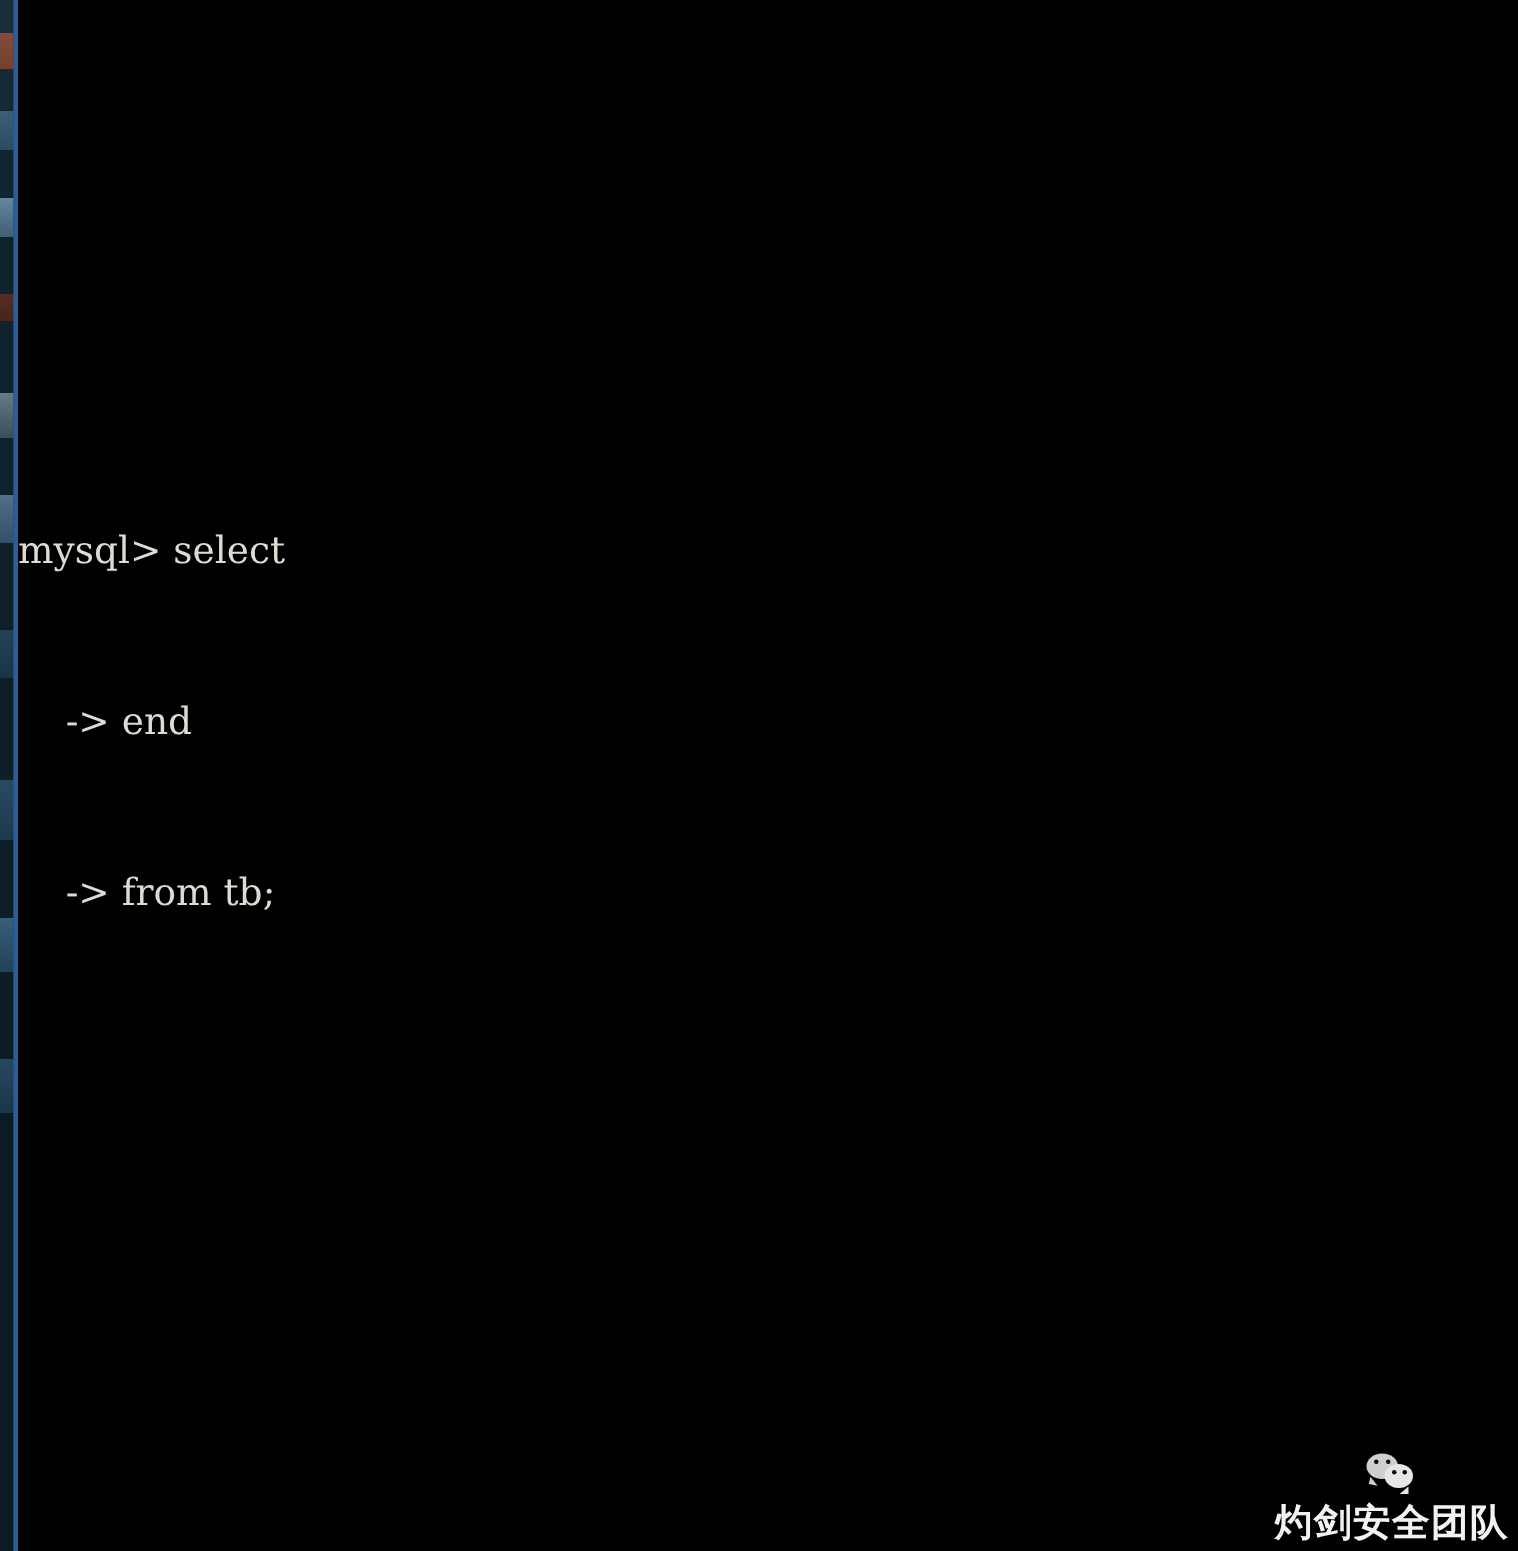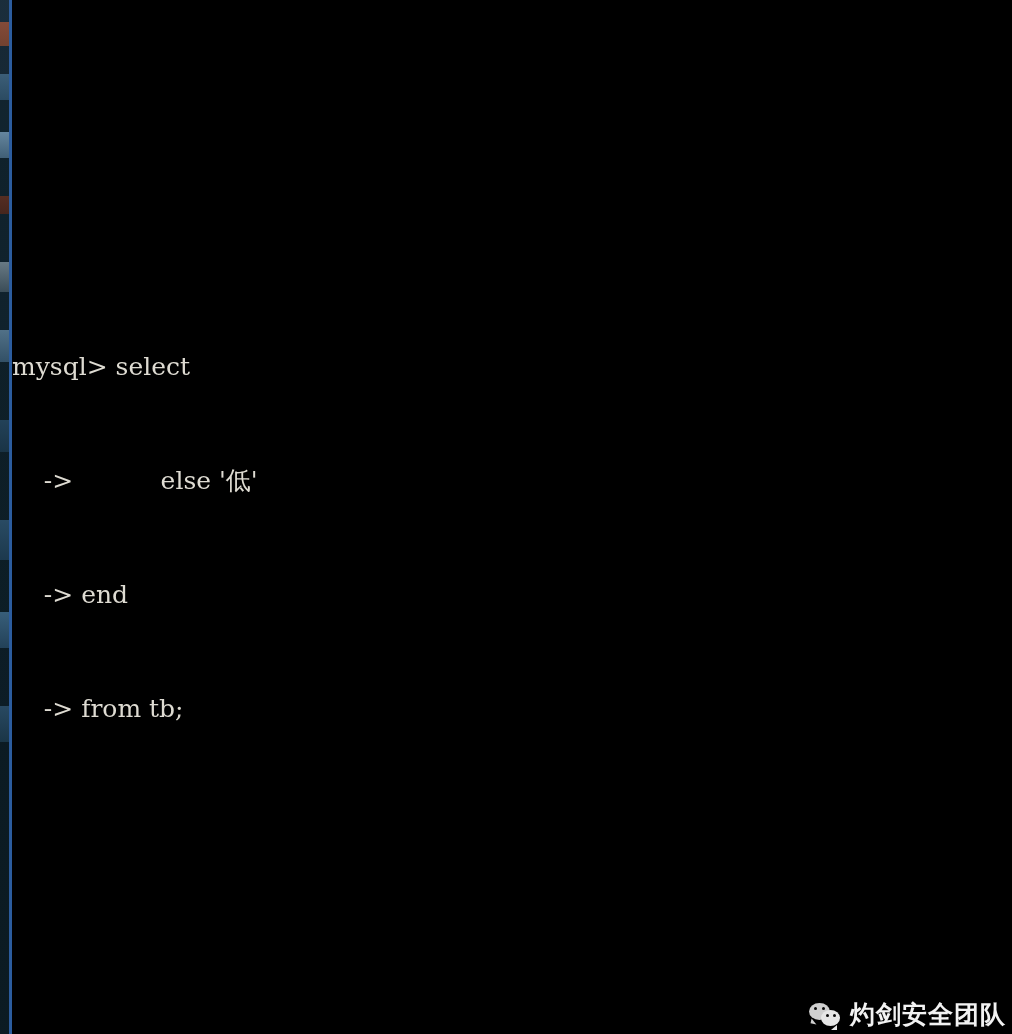--- a/index.html
+++ b/index.html
@@ -97,20 +97,21 @@
     text-align: right;
     pointer-events: none;
     user-select: none;
   }
   .wm-top {
     display: flex;
     align-items: center;
     justify-content: flex-end;
     gap: 7px;
     margin-bottom: 1px;
+    flex-direction: column;
   }
   .wm-logo {
     width: 34px;
     height: 26px;
     position: relative;
     flex: none;
   }
   .wm-logo .bubble-a,
   .wm-logo .bubble-b {
     position: absolute;
@@ -179,21 +180,20 @@
   <div class="bg-window-sliver"></div>
   <div class="bg-window-edge"></div>
 
   <div class="terminal">
 
     <div class="spacer-6"></div>
 
     
     <div>
       <div class="term-line">mysql&gt; select</div>
-      <div class="term-line">    -&gt;           else '低'</div>
       <div class="term-line">    -&gt; end</div>
       <div class="term-line">    -&gt; from tb;</div>
     </div>
 
     
     
 
     
     
 

